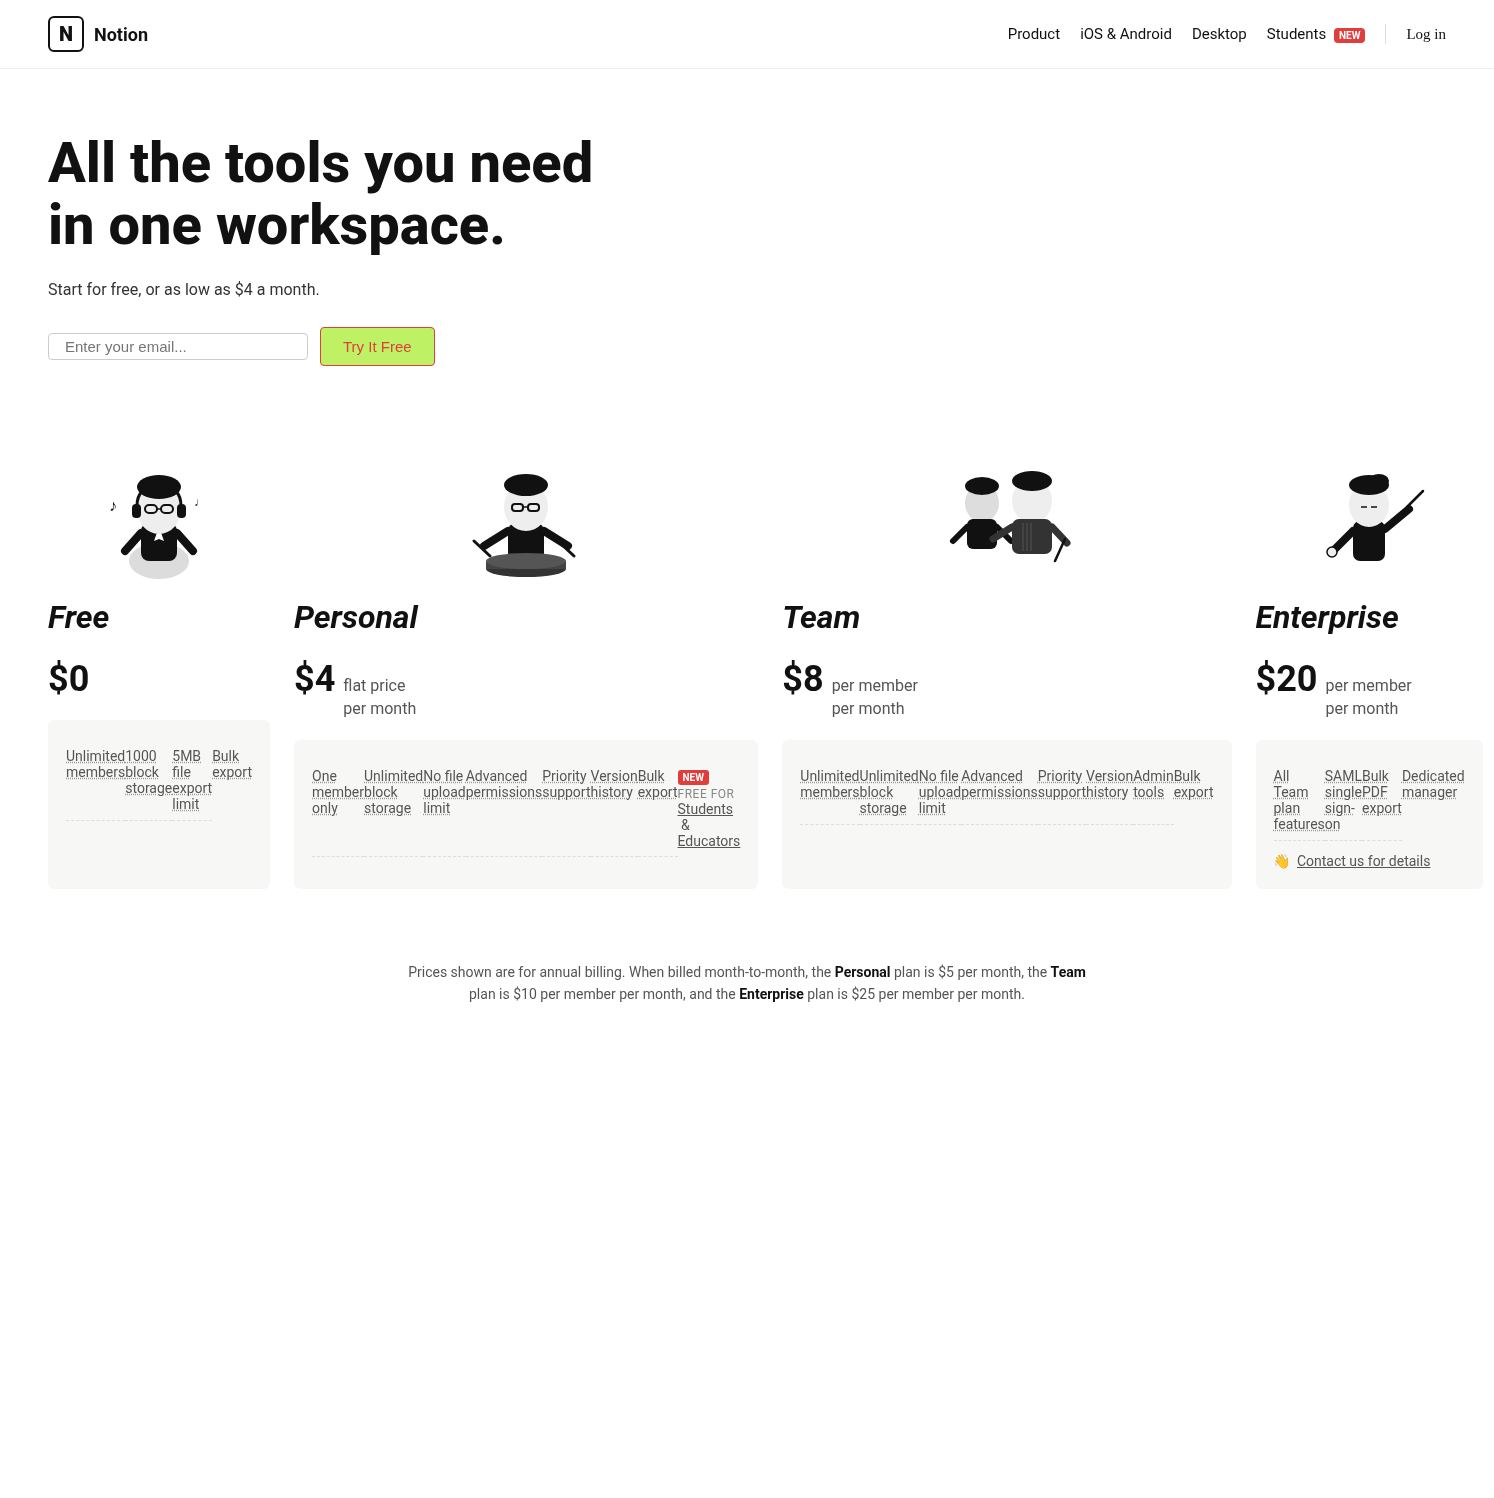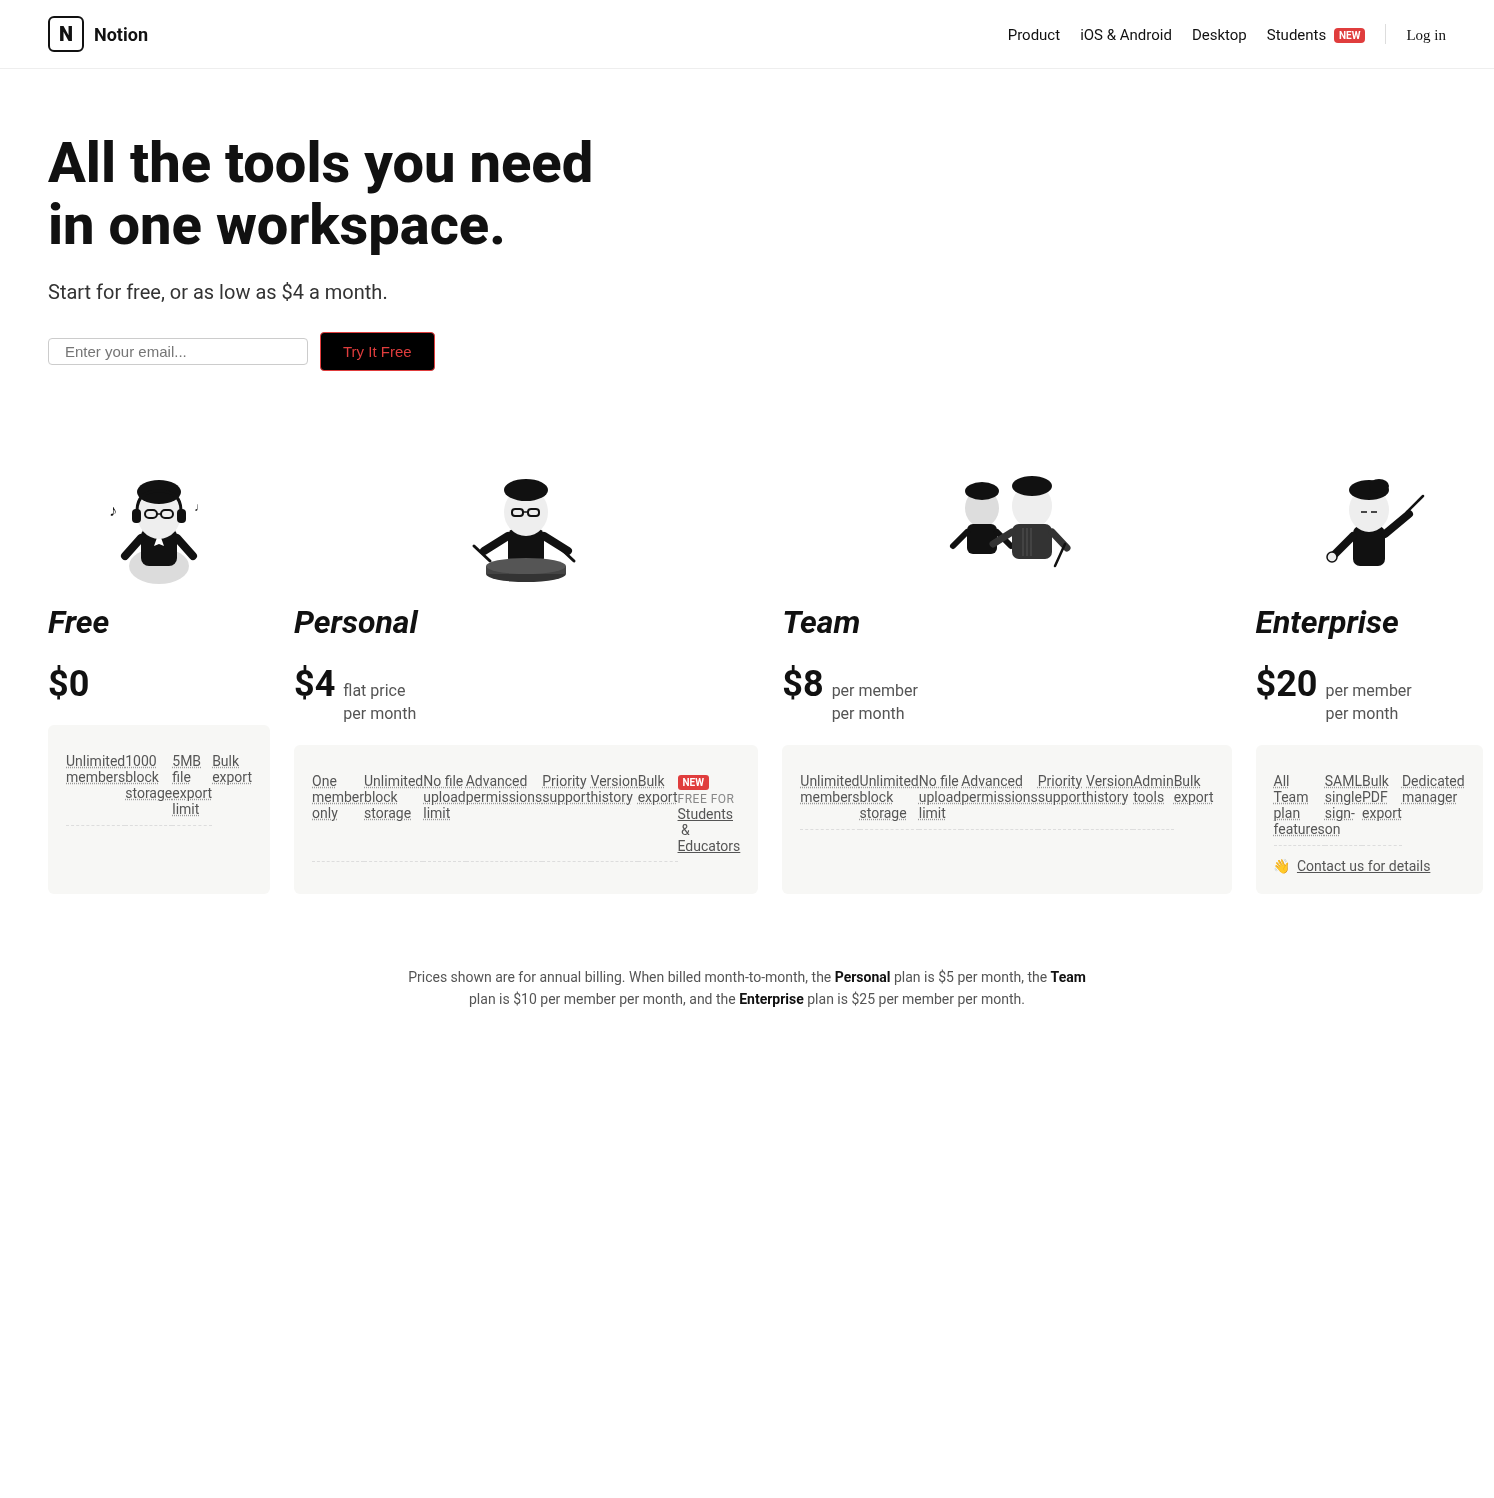--- a/index.html
+++ b/index.html
@@ -34,21 +34,21 @@
       border-radius: 6px;
       display: flex;
       align-items: center;
       justify-content: center;
       font-weight: 900;
       font-size: 20px;
       background: #fff;
     }
     .nav-links {
       display: flex;
-      align-items: center;
+      align-items: flex-start;
       gap: 20px;
       list-style: none;
     }
     .nav-links a {
       text-decoration: none;
       color: #111;
       font-size: 15px;
     }
     .nav-badge {
       background: #e03d3d;
@@ -77,40 +77,40 @@
       padding: 64px 48px 48px;
       max-width: 700px;
     }
     .hero h1 {
       font-size: 56px;
       font-weight: 800;
       line-height: 1.1;
       margin-bottom: 24px;
     }
     .hero p {
-      font-size: 20px;
+      font-size: 16px;
       color: #333;
       margin-bottom: 28px;
     }
     .hero-form {
       display: flex;
       gap: 12px;
       align-items: center;
     }
     .hero-input {
       border: 1.5px solid #ccc;
       border-radius: 4px;
       padding: 4px 16px;
       font-size: 15px;
       width: 260px;
       color: #888;
       outline: none;
     }
     .hero-btn {
-      background: #000000;
+      background: #bef264;
       color: #e03d3d;
       border: 1.5px solid #e03d3d;
       border-radius: 4px;
       padding: 10px 22px;
       font-size: 15px;
       font-weight: 500;
       cursor: pointer;
     }
 
     

